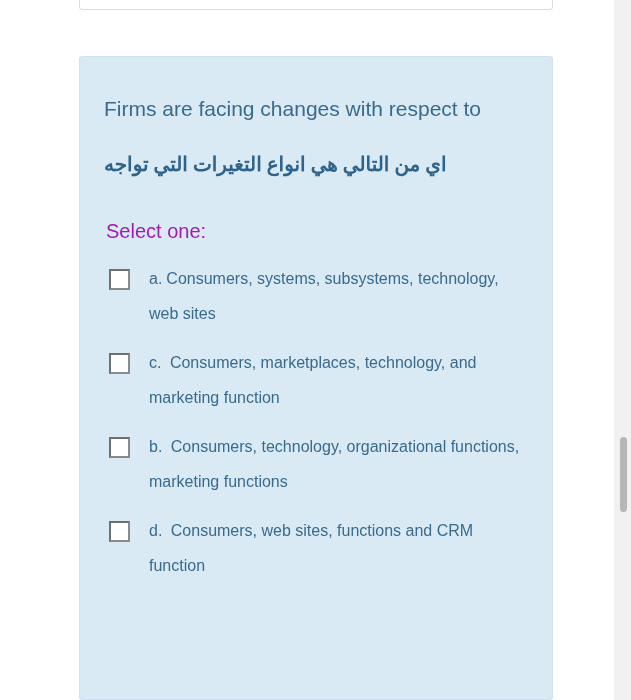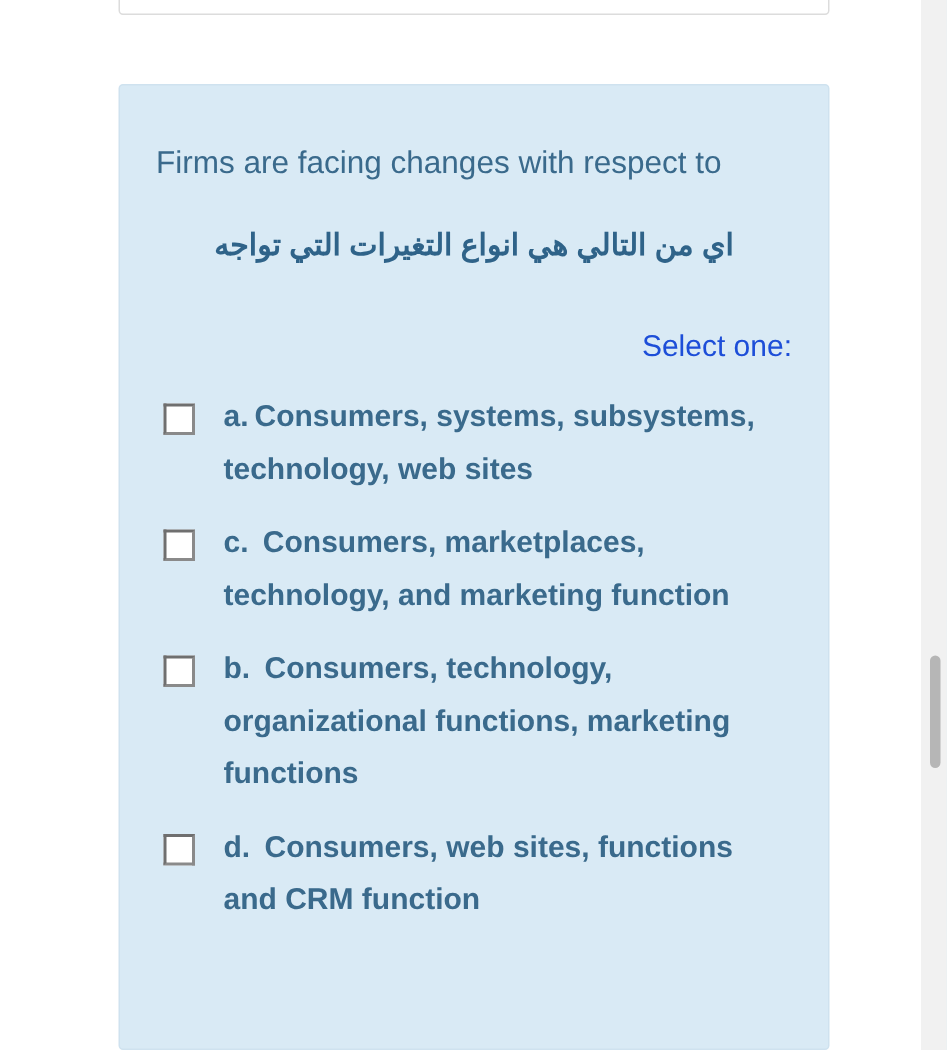--- a/index.html
+++ b/index.html
@@ -68,31 +68,31 @@
     font-size: 20px;
     line-height: 38px;
     font-weight: bold;
     direction: rtl;
     text-align: right;
     margin: 0 0 34px 0;
     unicode-bidi: bidi-override;
   }
   .qtext-ar .ar-line {
     display: block;
-    text-align: center;
+    text-align: left;
     direction: rtl;
     unicode-bidi: embed;
+    font-family: Liberation Serif, serif;
   }
 
   .select-one {
-    color: #1d4ed8;
+    color: #a21caf;
     font-size: 20px;
     line-height: 28px;
     margin: 0 0 16px 2px;
-    text-align: right;
   }
 
   .answers {
     margin: 0;
     padding: 0;
     list-style: none;
   }
 
   .answer {
     display: flex;
@@ -108,25 +108,24 @@
     background: #ffffff;
     border: 2px solid #8a8a8a;
     border-top-color: #6f6f6f;
     border-left-color: #6f6f6f;
     box-sizing: border-box;
     cursor: pointer;
   }
 
   .answer-label {
     color: #3a6a8c;
-    font-size: 20px;
+    font-size: 16px;
     line-height: 35px;
     padding-left: 19px;
     cursor: pointer;
-    font-weight: bold;
   }
 
   .answer-letter {
     margin-right: 4px;
   }
 
   .scrollbar-track {
     position: absolute;
     right: 0;
     top: 0;

